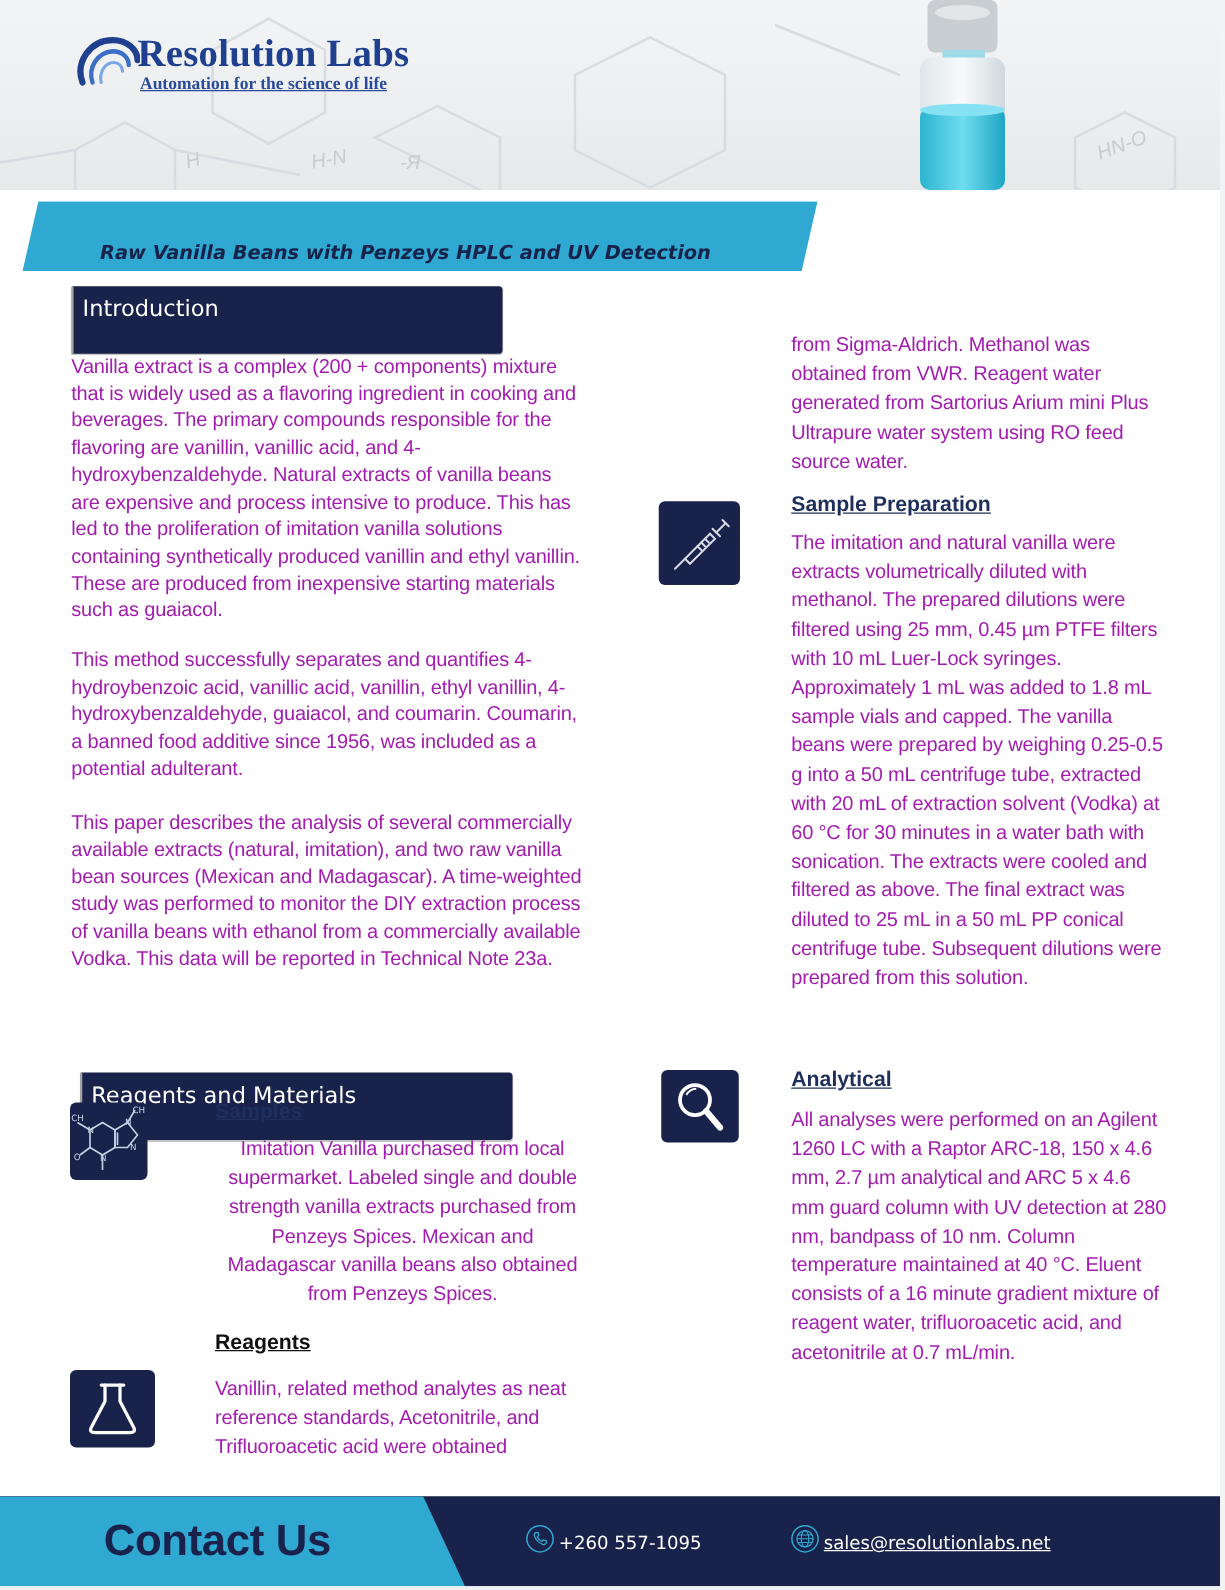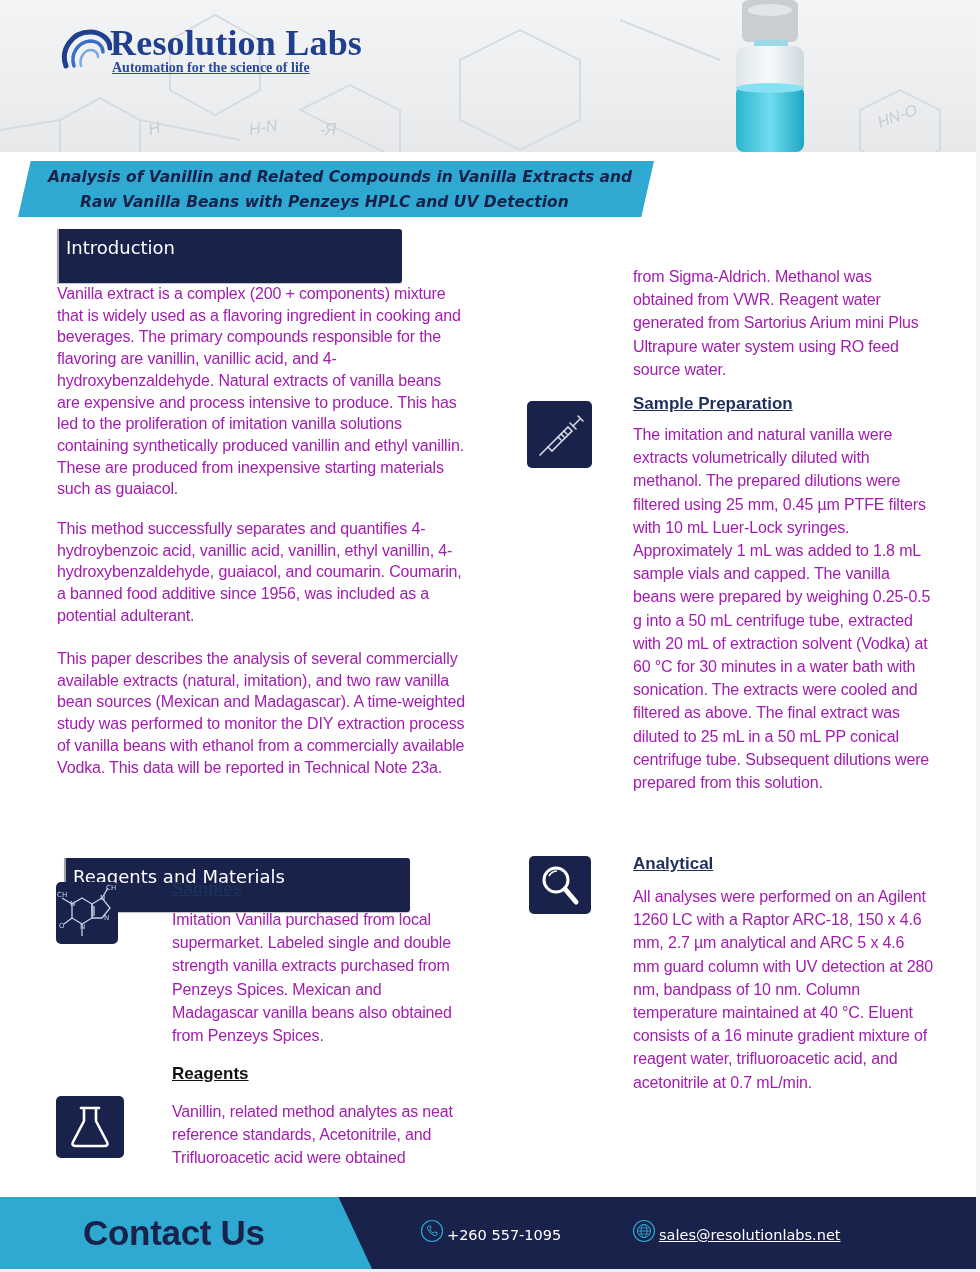--- a/index.html
+++ b/index.html
@@ -11,21 +11,21 @@
       position: absolute; left: 0; top: 0; width: 976px; height: 152px;
       background: linear-gradient(180deg, #f3f4f6 0%, #eceef0 60%, #e6e8ea 100%);
       overflow: hidden;
     }
     .header .hexes { position: absolute; left: 0; top: 0; width: 976px; height: 152px; }
     .logo { position: absolute; left: 58px; top: 26px; display: flex; align-items: flex-start; }
     .logo-mark { width: 54px; height: 48px; margin-top: 0; }
     .logo-text { margin-left: -2px; }
     .logo-name {
       font-family: "Liberation Serif", "DejaVu Serif", serif; font-weight: bold;
-      font-size: 36px; color: #1f3f8f; line-height: 34px; letter-spacing: 0.2px;
+      font-size: 31px; color: #1f3f8f; line-height: 34px; letter-spacing: 0.2px;
     }
     .logo-tag {
       font-family: "Liberation Serif", "DejaVu Serif", serif; font-weight: bold;
       font-size: 14px; color: #2a4a9a; line-height: 16px; margin-left: 2px; text-decoration: underline;
     }
     .tech-note-title {
       position: absolute; left: 402px; top: 78px; font-size: 32px; color: #111;
       font-family: "Liberation Sans", sans-serif; line-height: 40px;
     }
     .vial { position: absolute; left: 724px; top: 0; width: 96px; height: 152px; }
@@ -54,21 +54,21 @@
     .sh-reagents { left: 64px; top: 858px; width: 346px; }
 
     
     .para {
       position: absolute; font-family: Liberation Sans, sans-serif; font-size: 16px;
       line-height: 21.7px; color: #a21caf; letter-spacing: -0.15px;
     }
     .p-intro1 { left: 57px; top: 283px; width: 410px; }
     .p-intro2 { left: 57px; top: 518px; width: 410px; }
     .p-intro3 { left: 57px; top: 648px; width: 410px; }
-    .p-samples { left: 172px; top: 908px; width: 300px; line-height: 23.2px; }
+    .p-samples { left: 172px; top: 908px; width: 300px; line-height: 23.2px; text-align: center; }
     .p-reagents { left: 172px; top: 1100px; width: 300px; line-height: 23.2px; }
     .p-reagents-cont { left: 633px; top: 265px; width: 300px; line-height: 23.2px; }
     .p-prep { left: 633px; top: 423px; width: 300px; line-height: 23.2px; }
     .p-analytical { left: 633px; top: 885px; width: 300px; line-height: 23.2px; }
 
     .subhead {
       position: absolute; font-family: "Liberation Sans", "DejaVu Sans", sans-serif; font-weight: bold;
       font-size: 17px; color: #1e2f5c; line-height: 20px; text-decoration: underline;
     }
     .sub-samples { left: 172px; top: 879px; }
@@ -156,21 +156,20 @@
     <rect x="18" y="0" width="56" height="42" rx="6" fill="#c9ced3"></rect>
     <ellipse cx="46" cy="10" rx="22" ry="6" fill="#e3e6e9"></ellipse>
     <rect x="30" y="40" width="34" height="8" fill="#9fd9e8"></rect>
     <rect x="12" y="46" width="68" height="106" rx="10" fill="url(#glass)"></rect>
     <rect x="12" y="86" width="68" height="66" rx="8" fill="url(#liquid)"></rect>
     <ellipse cx="46" cy="88" rx="34" ry="5" fill="#86e2f2"></ellipse>
   </svg>
 </div>
 
 <div class="title-banner">
-  <div class="line l1">Analysis of Vanillin and Related Compounds in Vanilla Extracts and</div>
   <div class="line l2">Raw Vanilla Beans with Penzeys HPLC and UV Detection</div>
 </div>
 
 <div class="section-header sh-intro">Introduction</div>
 <div class="para p-intro1">Vanilla extract is a complex (200 + components) mixture that is widely used as a flavoring ingredient in cooking and beverages.  The primary compounds responsible for the flavoring are vanillin, vanillic acid, and 4-hydroxybenzaldehyde.  Natural extracts of vanilla beans are expensive and process intensive to produce.  This has led to the proliferation of imitation vanilla solutions containing synthetically produced vanillin and ethyl vanillin.  These are produced from inexpensive starting materials such as guaiacol.</div>
 <div class="para p-intro2">This method successfully separates and quantifies 4-hydroybenzoic acid, vanillic acid, vanillin, ethyl vanillin, 4-hydroxybenzaldehyde, guaiacol, and coumarin.  Coumarin, a banned food additive since 1956, was included as a potential adulterant.</div>
 <div class="para p-intro3">This paper describes the analysis of several commercially available extracts (natural, imitation), and two raw vanilla bean sources (Mexican and Madagascar).  A time-weighted study was performed to monitor the DIY extraction process of vanilla beans with ethanol from a commercially available Vodka.  This data will be reported in Technical Note 23a.</div>
 
 <div class="section-header sh-reagents">Reagents and Materials</div>
 

